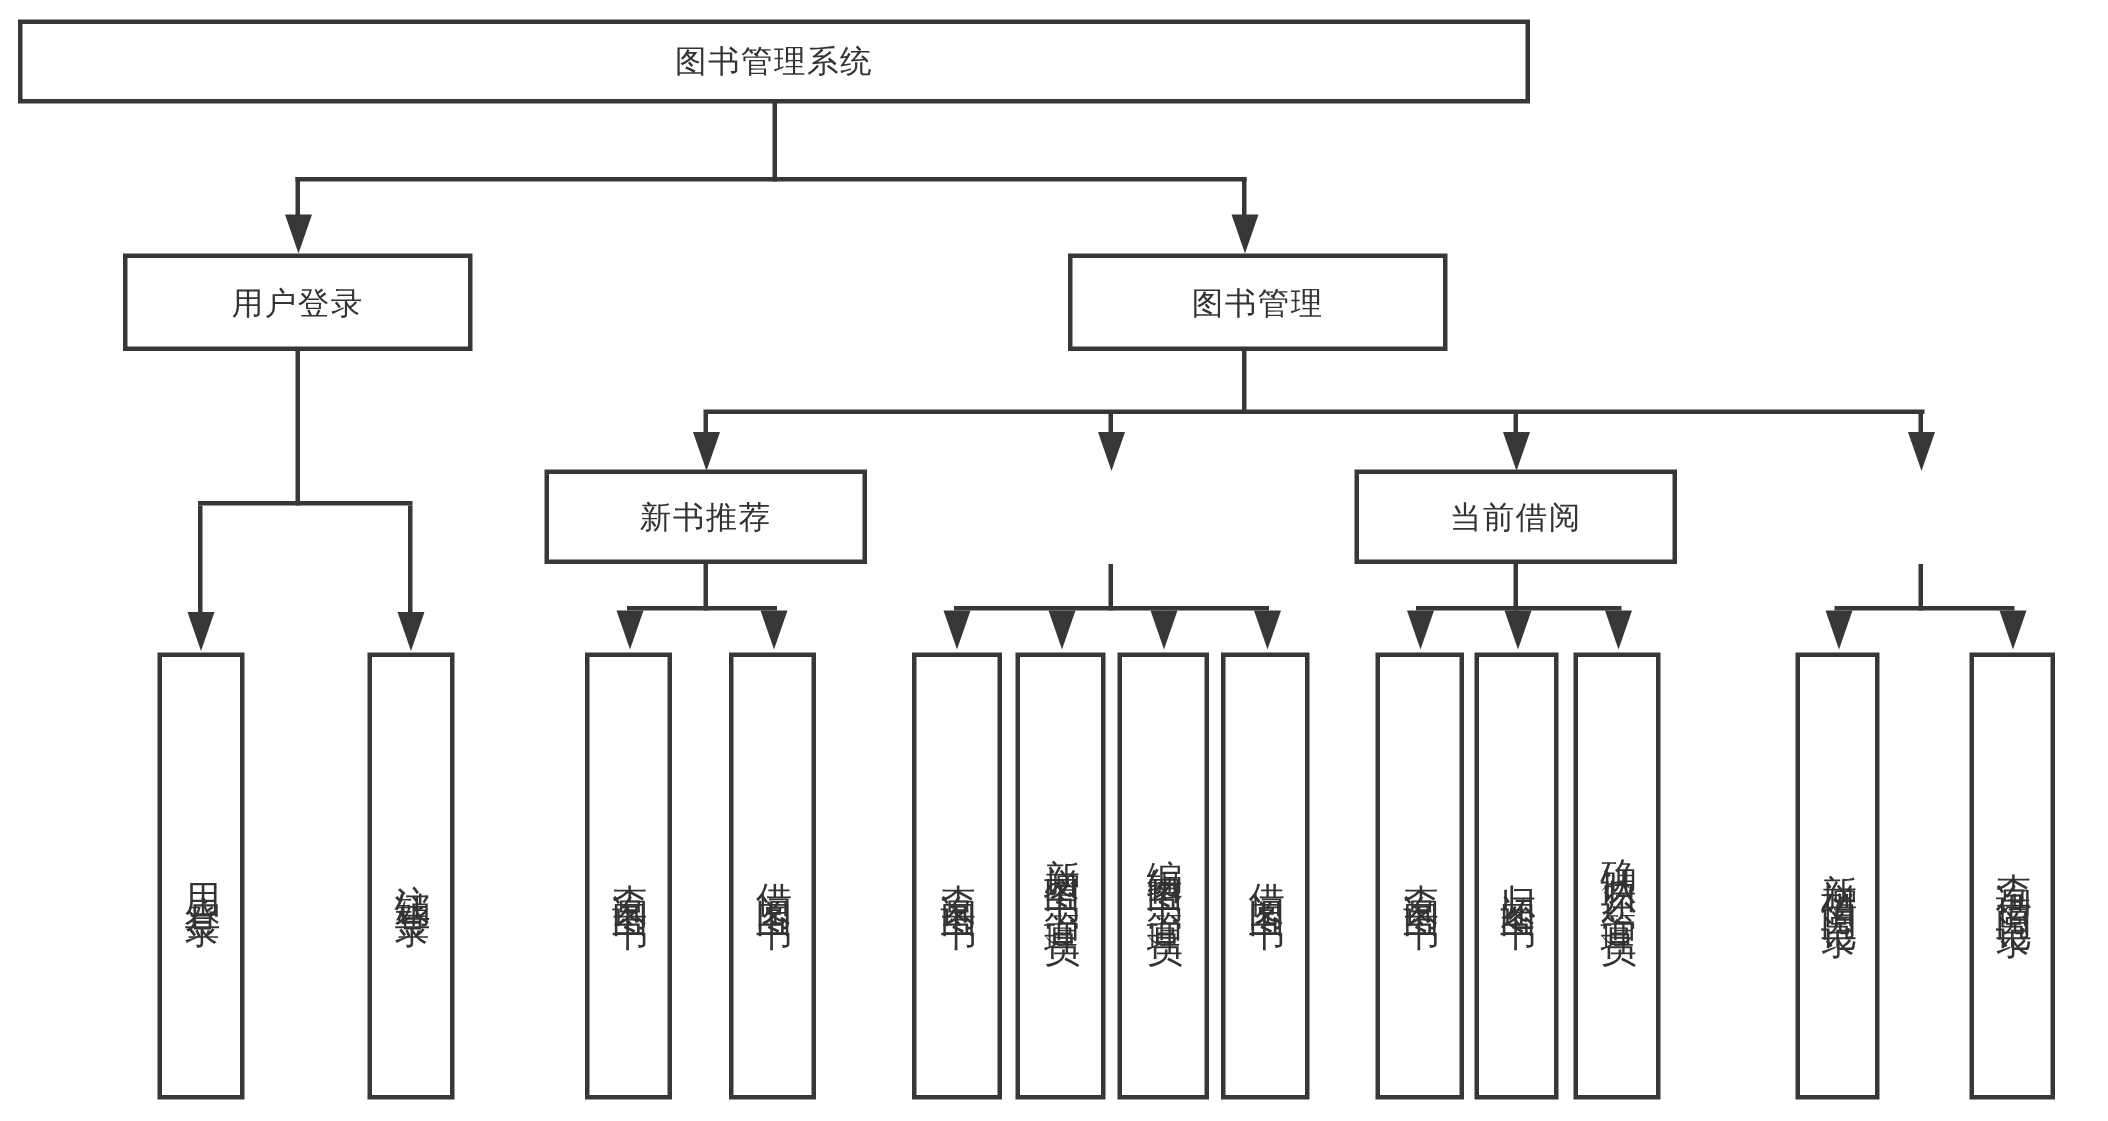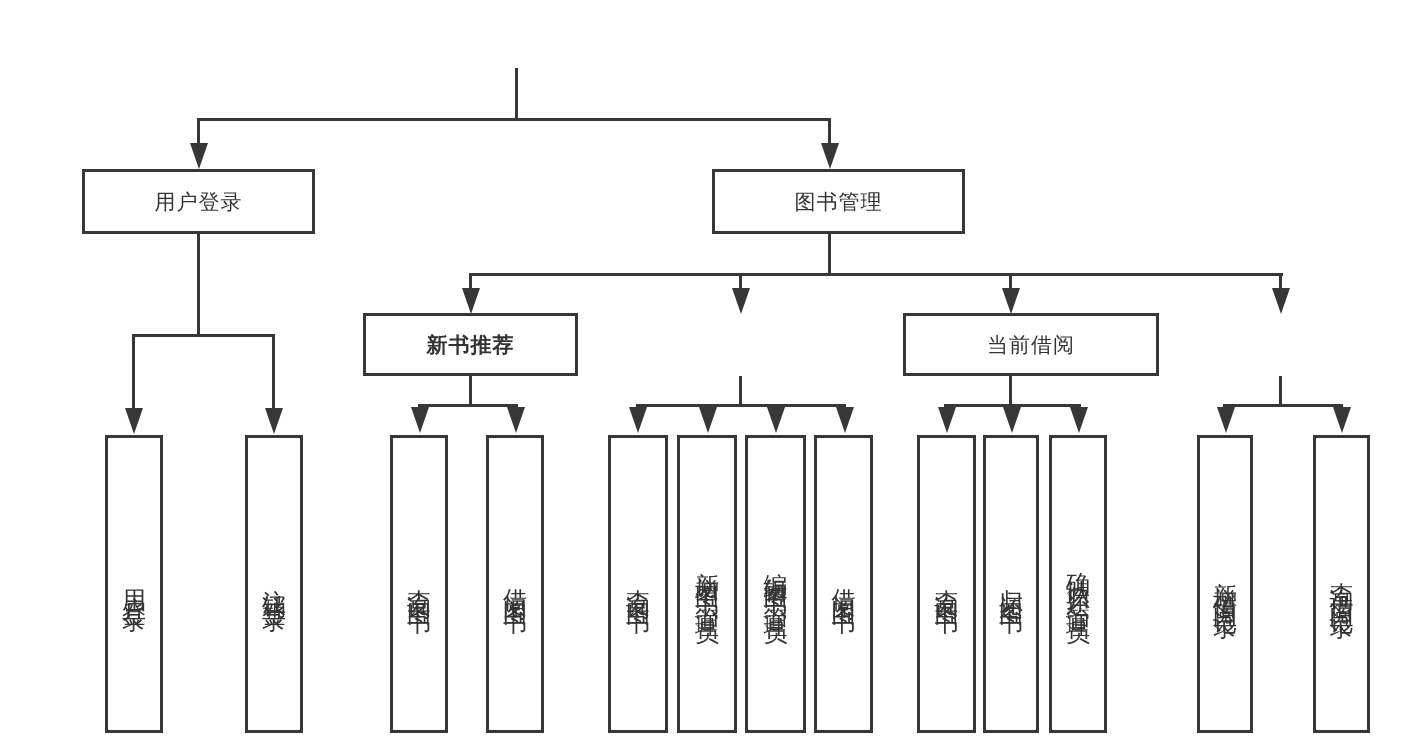--- a/index.html
+++ b/index.html
@@ -31,20 +31,23 @@
     position:absolute; left:1160px; top:714px; font-size:20px; color:#bfbfbf;
     white-space:nowrap; z-index:5;
     text-shadow:0 0 3px #ffffff, 0 0 3px #ffffff, 1px 1px 2px #ffffff;
   }
 </style>
 </head>
 <body>
 
 <div id="canvas">
 
+  <div class="hbox" style="left:12px; top:13px; width:1008px; height:56px;">
+    <span>图书管理系统</span>
+  </div>
 
   <div class="ln" style="left:515px; top:68px; width:3px; height:53px;"></div>
   <div class="ln" style="left:197px; top:118px; width:634px; height:3px;"></div>
   <div class="ln" style="left:197px; top:118px; width:3px; height:30px;"></div>
   <div class="ar" style="left:190px; top:143px;"></div>
   <div class="ln" style="left:828px; top:118px; width:3px; height:30px;"></div>
   <div class="ar" style="left:821px; top:143px;"></div>
 
   <div class="hbox" style="left:82px; top:169px; width:233px; height:65px;">
     <span>用户登录</span>
@@ -64,24 +67,24 @@
   <div class="ln" style="left:469px; top:273px; width:814px; height:3px;"></div>
   <div class="ln" style="left:469px; top:276px; width:3px; height:13px;"></div>
   <div class="ar" style="left:462px; top:288px;"></div>
   <div class="ln" style="left:739px; top:276px; width:3px; height:13px;"></div>
   <div class="ar" style="left:732px; top:288px;"></div>
   <div class="ln" style="left:1009px; top:276px; width:3px; height:13px;"></div>
   <div class="ar" style="left:1002px; top:288px;"></div>
   <div class="ln" style="left:1279px; top:276px; width:3px; height:13px;"></div>
   <div class="ar" style="left:1272px; top:288px;"></div>
 
-  <div class="hbox" style="left:363px; top:313px; width:215px; height:63px;font-weight:bold;">
+  <div class="hbox" style="left:363px; top:313px; width:215px; height:63px;">
     <span>新书推荐</span>
   </div>
-  <div class="hbox" style="left:903px; top:313px; width:256px; height:63px;">
+  <div class="hbox" style="left:903px; top:313px; width:215px; height:63px;">
     <span>当前借阅</span>
   </div>
 
   <div class="ln" style="left:469px; top:376px; width:3px; height:31px;"></div>
   <div class="ln" style="left:418px; top:404px; width:100px; height:3px;"></div>
   <div class="ar" style="left:411px; top:407px;"></div>
   <div class="ar" style="left:507px; top:407px;"></div>
 
   <div class="ln" style="left:739px; top:376px; width:3px; height:31px;"></div>
   <div class="ln" style="left:636px; top:404px; width:210px; height:3px;"></div>

